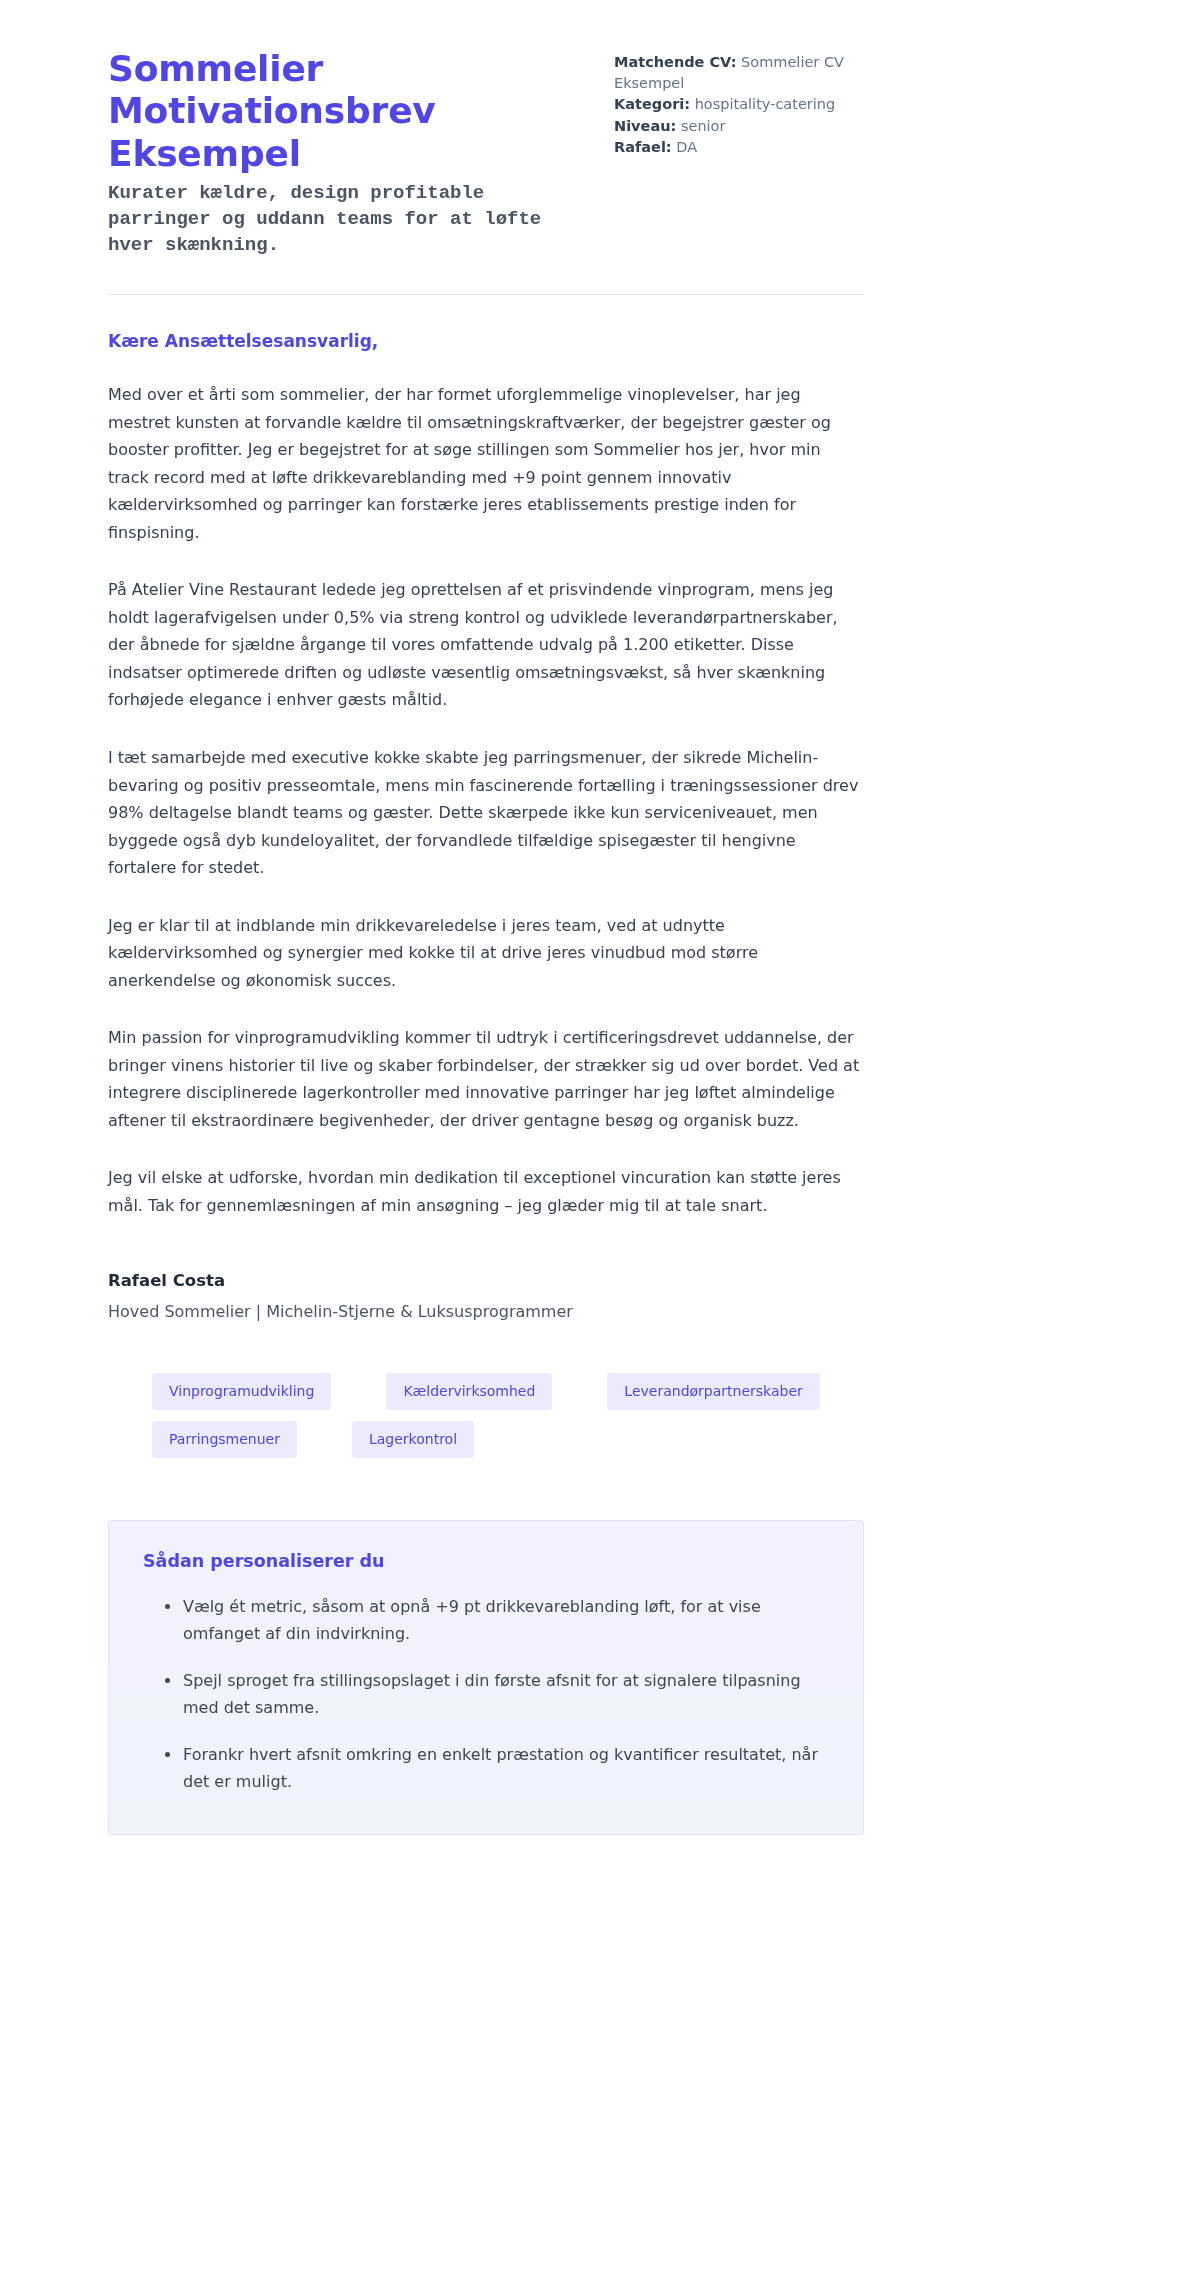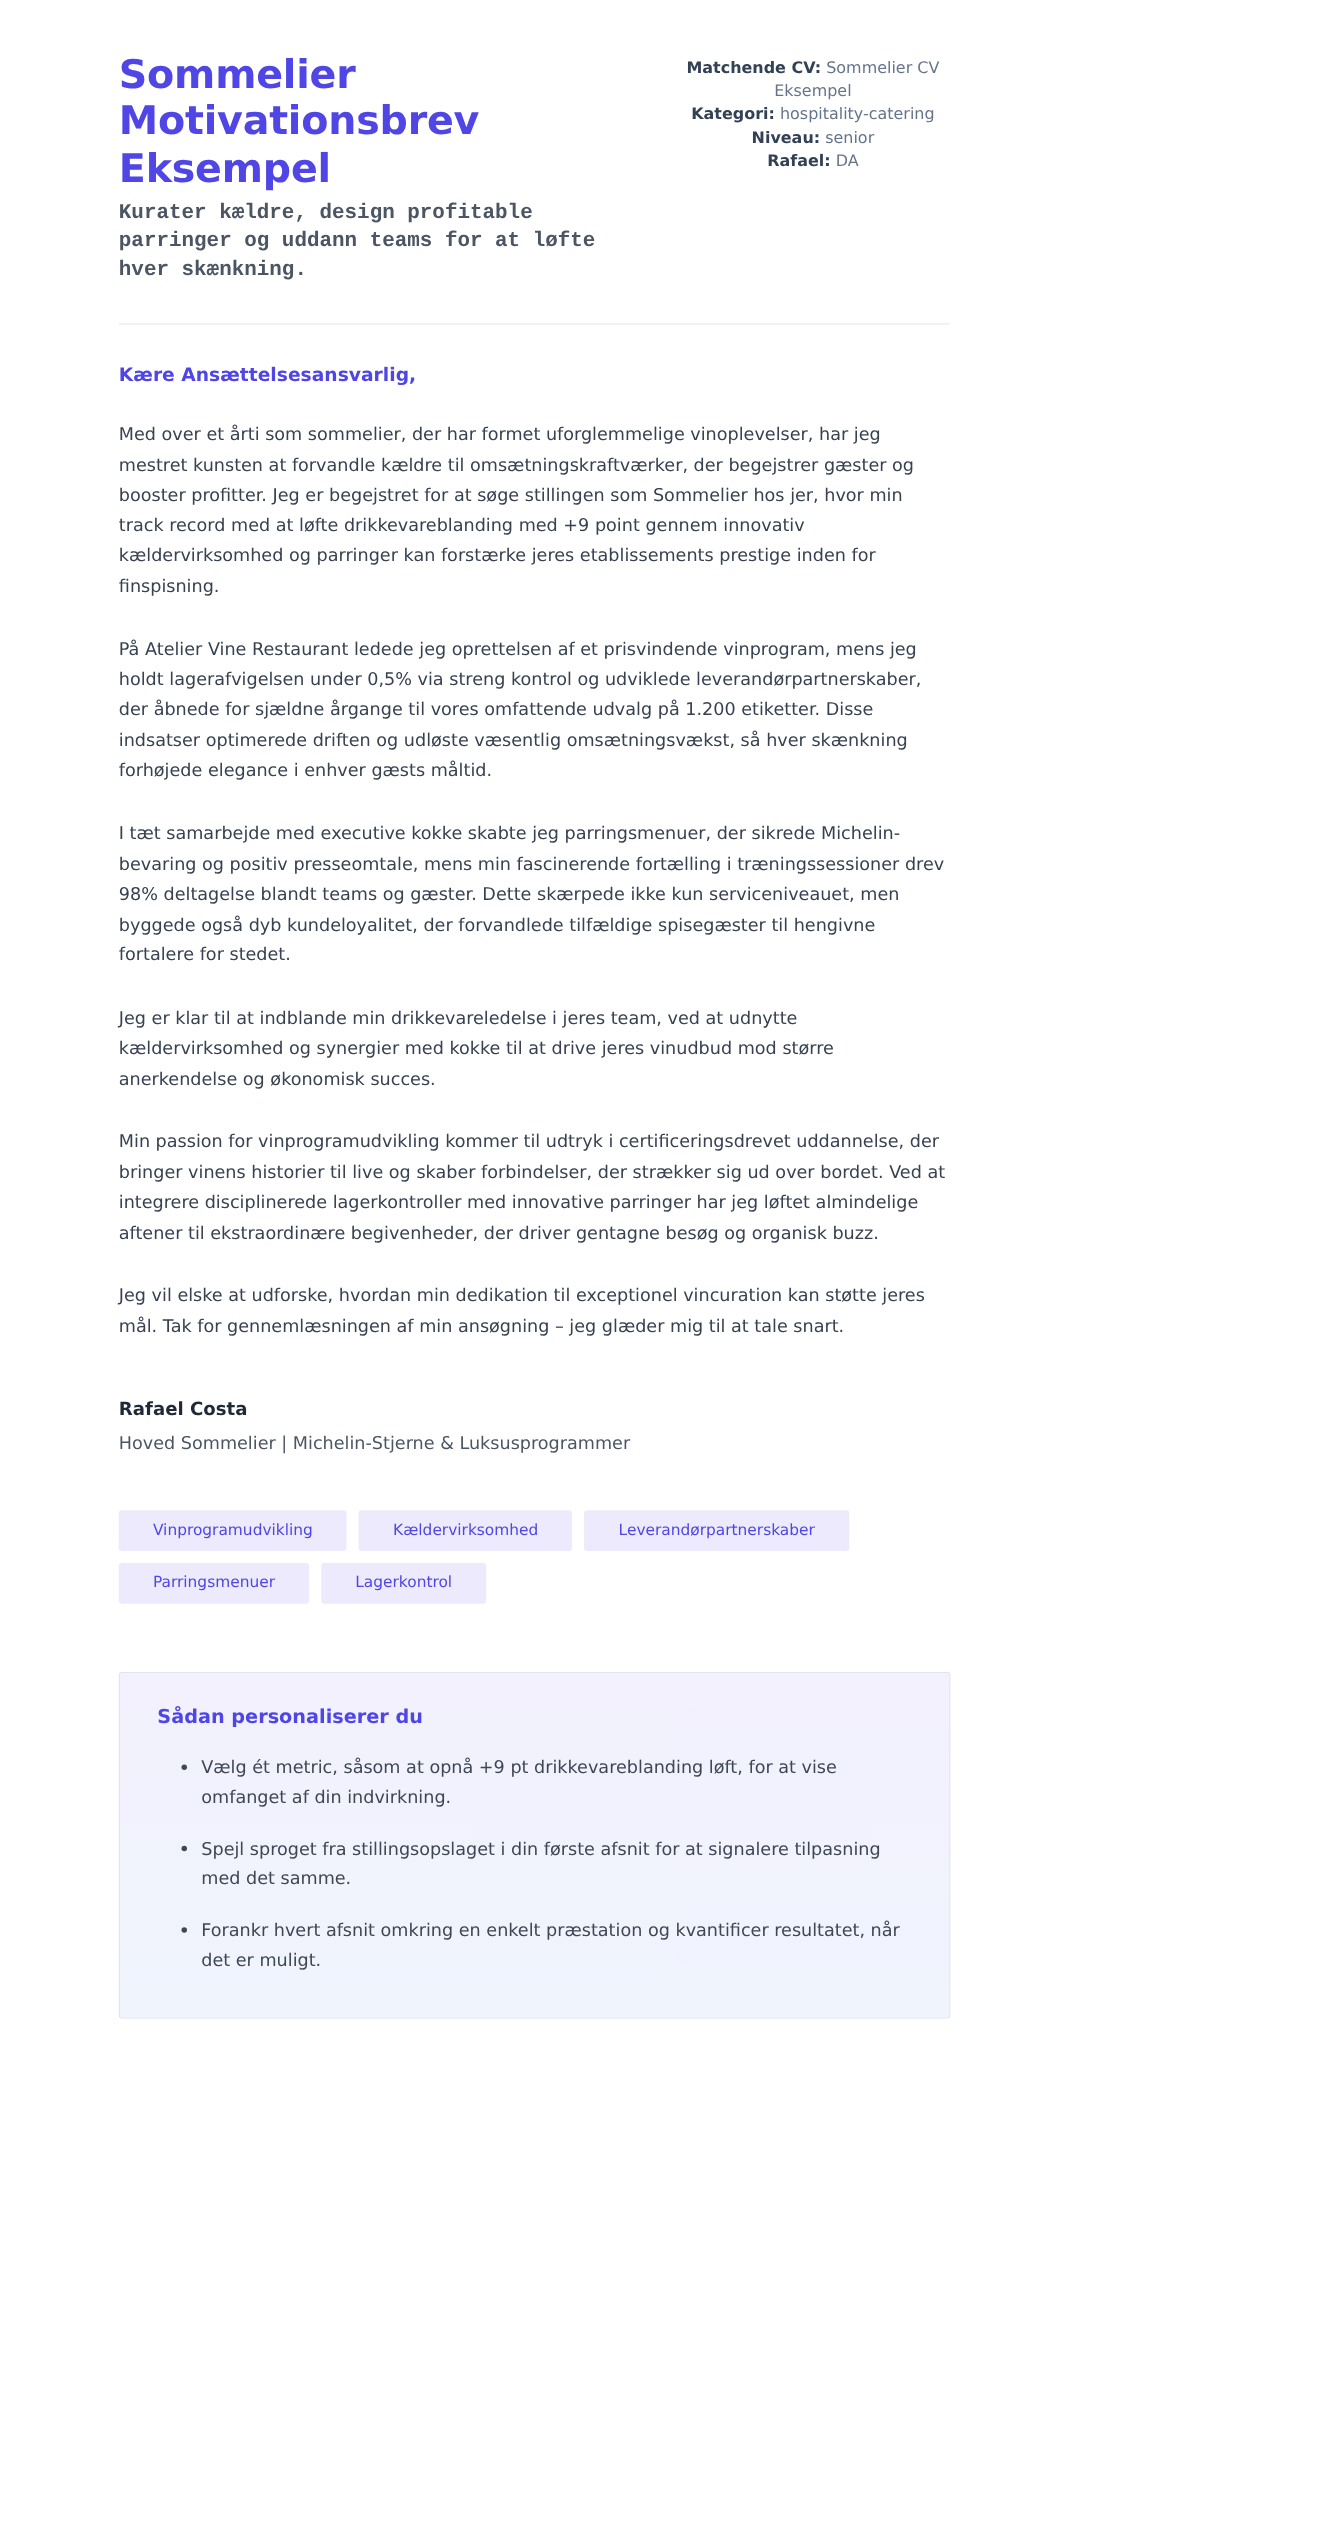--- a/index.html
+++ b/index.html
@@ -43,21 +43,21 @@
     font-weight: 700;
     color: #4b5563;
     margin: 6px 0 0 0;
     max-width: 660px;
     font-family: Liberation Mono, monospace;
   }
 
   .header-meta {
     flex: 0 0 auto;
     width: 250px;
-    text-align: center;
+    text-align: left;
     font-size: 14.5px;
     line-height: 1.42;
     color: #475569;
     padding-top: 4px;
   }
   .meta-row { margin-bottom: 1px; }
   .meta-label {
     font-weight: 700;
     color: #334155;
   }
@@ -106,24 +106,25 @@
     display: flex;
     flex-wrap: wrap;
     gap: 11px;
     margin-top: 52px;
     max-width: 880px;
   }
   .tag {
     background: #eceafc;
     color: #4f46e5;
     font-size: 14px;
-    padding: 10px 31px;
+    padding: 10px 17px;
     border-radius: 3px;
     white-space: nowrap;
     line-height: 1.2;
+    margin-left: 44px;
   }
 
   
   .callout {
     margin-top: 62px;
     background: linear-gradient(180deg, #f2f1fd 0%, #f0f4fd 100%);
     border: 1px solid #dfe3f3;
     border-radius: 3px;
     padding: 30px 34px 34px 34px;
   }

